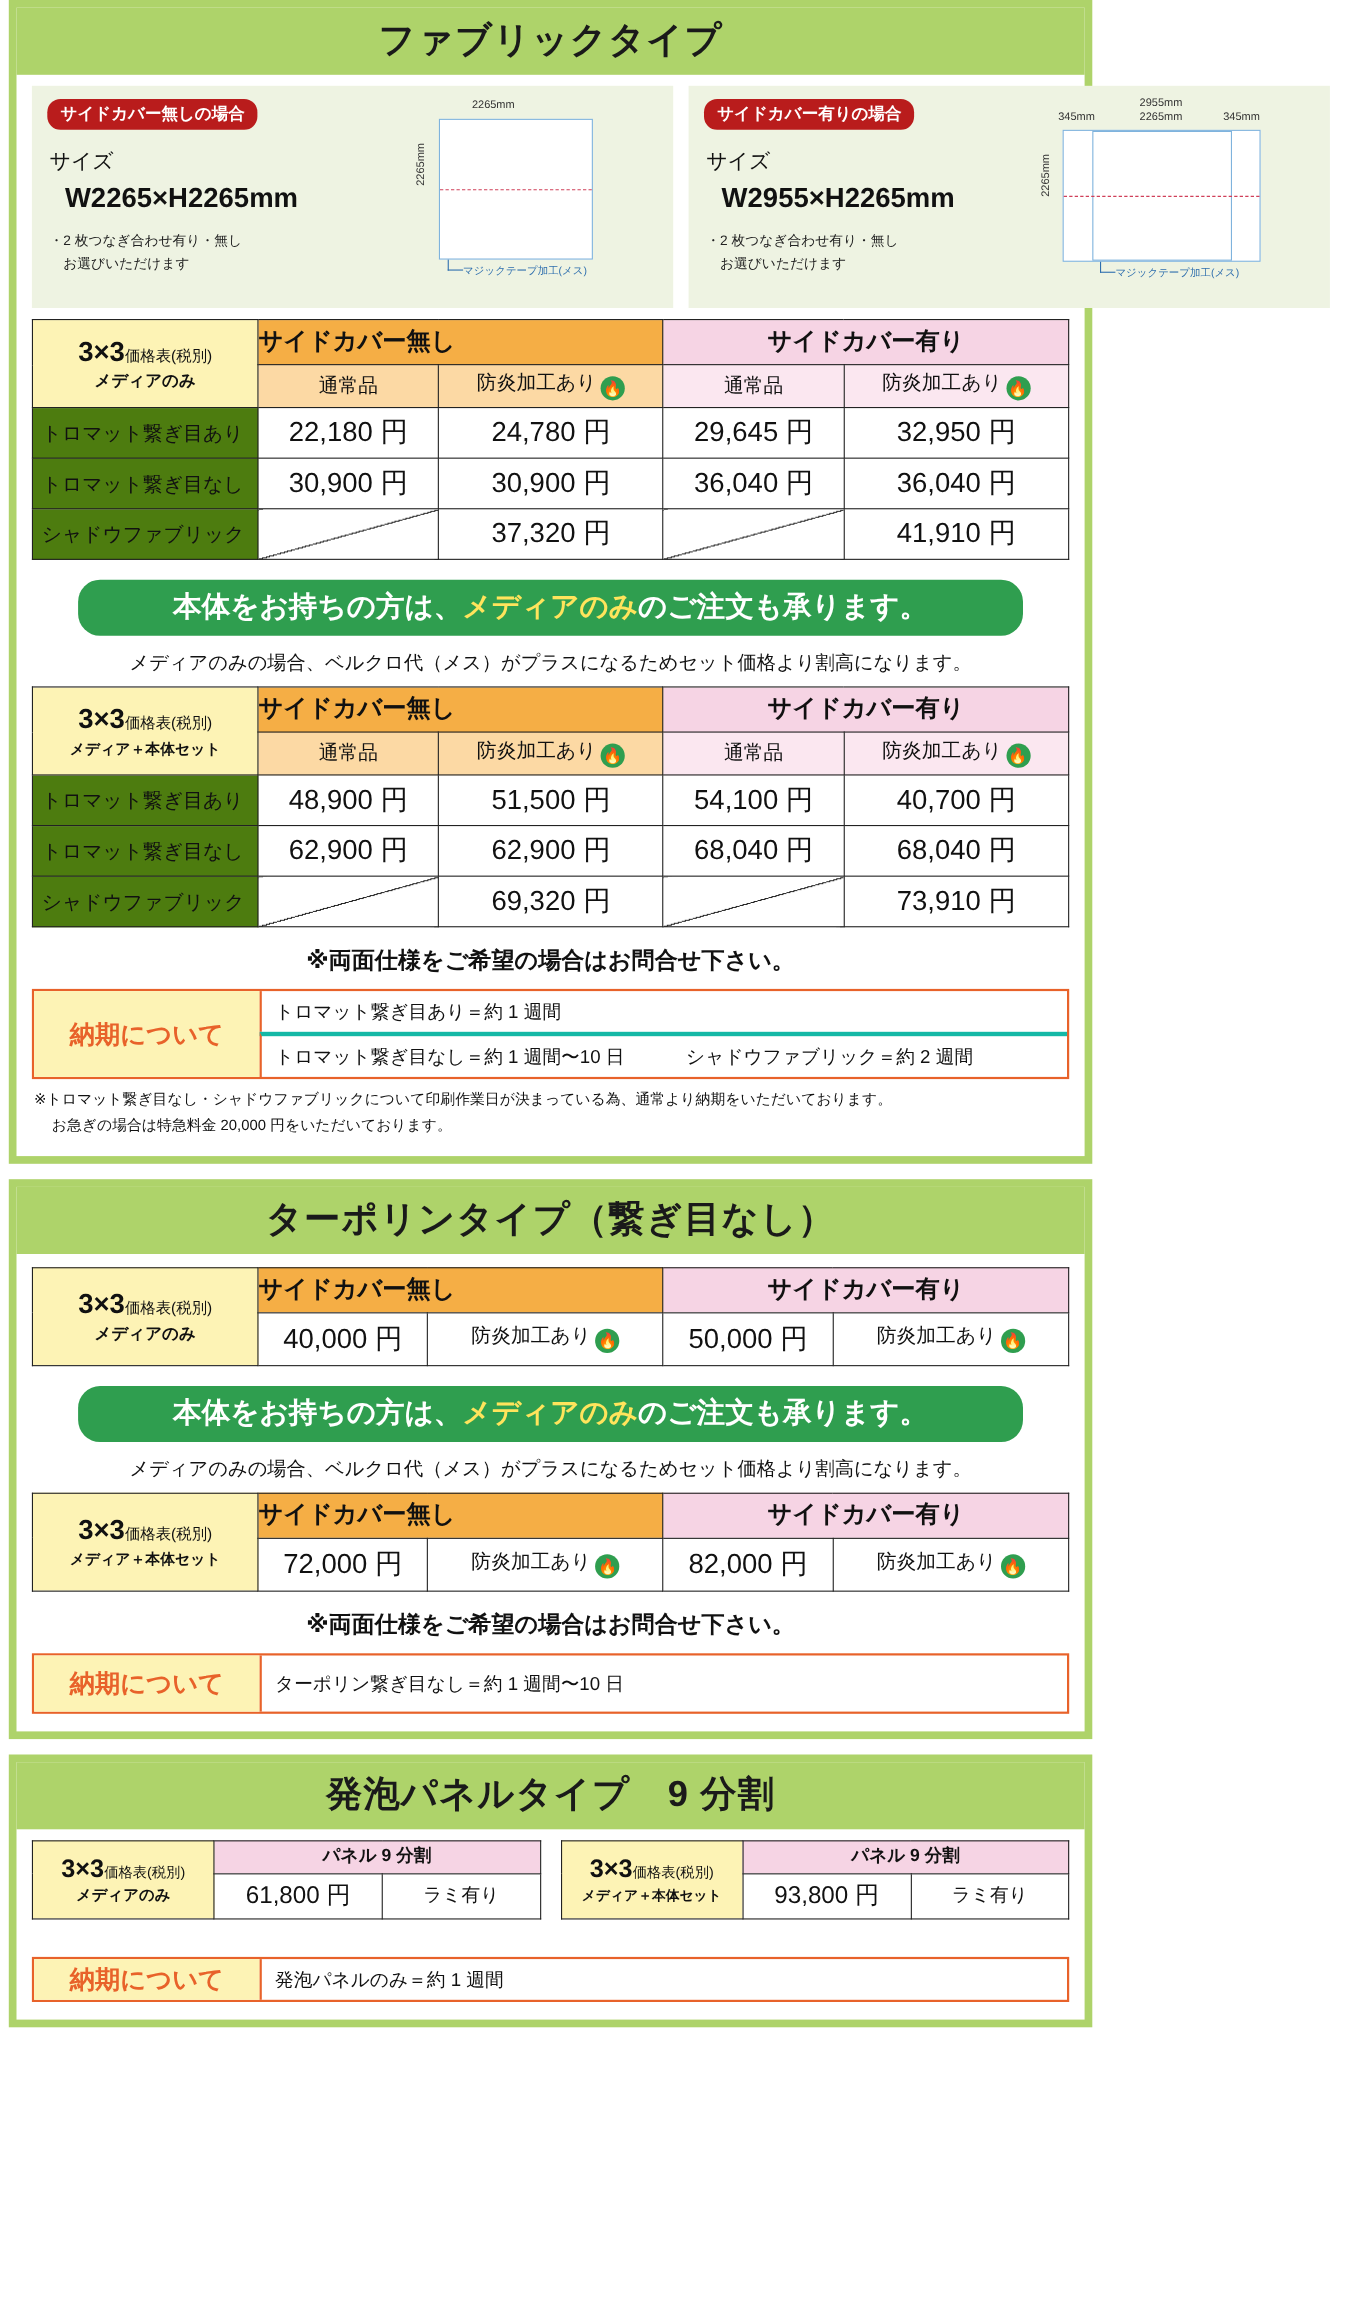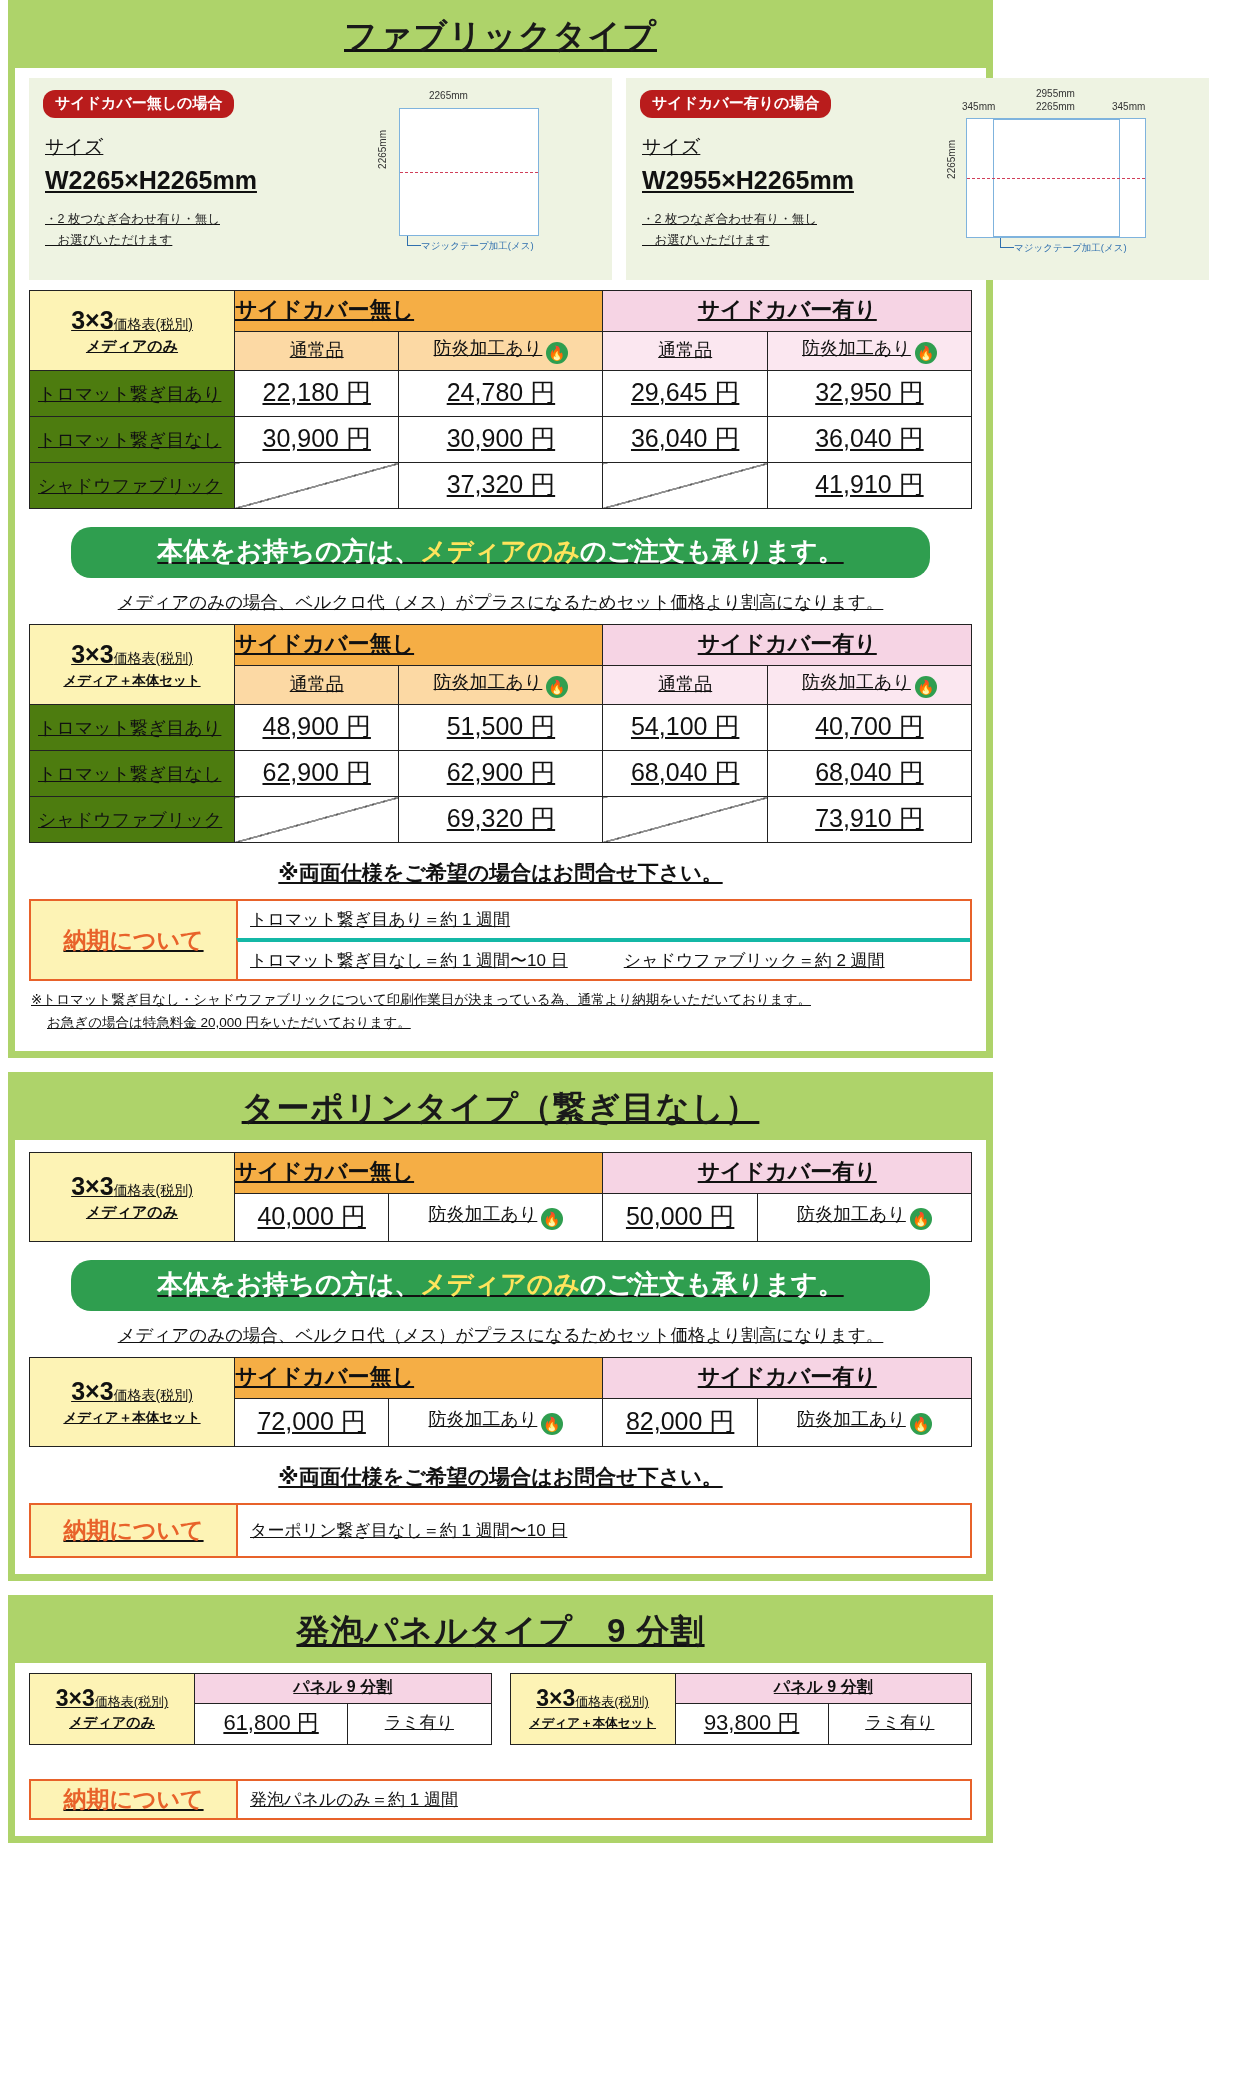--- a/index.html
+++ b/index.html
@@ -4,21 +4,21 @@
 <style>
   * { box-sizing: border-box; }
   html, body { margin:0; padding:0; }
   body {
     width:1243px;
     font-family:"Liberation Sans","DejaVu Sans",sans-serif;
     background:#ffffff;
     color:#111;
     -webkit-font-smoothing:antialiased;
   }
-  .page { width:1001px; background:#ffffff;text-decoration:underline; }
+  .page { width:1001px; background:#ffffff; }
 
   
   .section {
     border:7px solid #aed36a;
     margin:0 8px 14px 8px;
     background:#ffffff;
   }
   .sec-title {
     background:#aed36a;
     color:#1a1a1a;
@@ -44,21 +44,21 @@
     display:inline-block;
     background:#b91c1c;
     color:#fff;
     font-size:15px;
     font-weight:bold;
     padding:4px 12px 5px 12px;
     border-radius:12px;
     margin-bottom:14px;
   }
   .p-size-label { font-size:19px; margin:2px 0 6px 2px; }
-  .p-size-val { font-size:25px; font-weight:bold; margin:0 0 14px 2px; }
+  .p-size-val { font-size:25px; font-weight:bold; margin:0 0 14px 16px; }
   .p-note { font-size:12.5px; line-height:1.7; color:#222; margin-left:2px; }
 
   .diagram { position:relative; width:255px; height:180px; }
   .dim-top { position:absolute; font-size:10px; color:#333; white-space:nowrap; }
   .dim-left {
     position:absolute; font-size:10px; color:#333;
     writing-mode:vertical-rl; transform:rotate(180deg);
   }
   .frame-outer {
     position:absolute; border:1.5px solid #7fb3dd; background:#fff;

